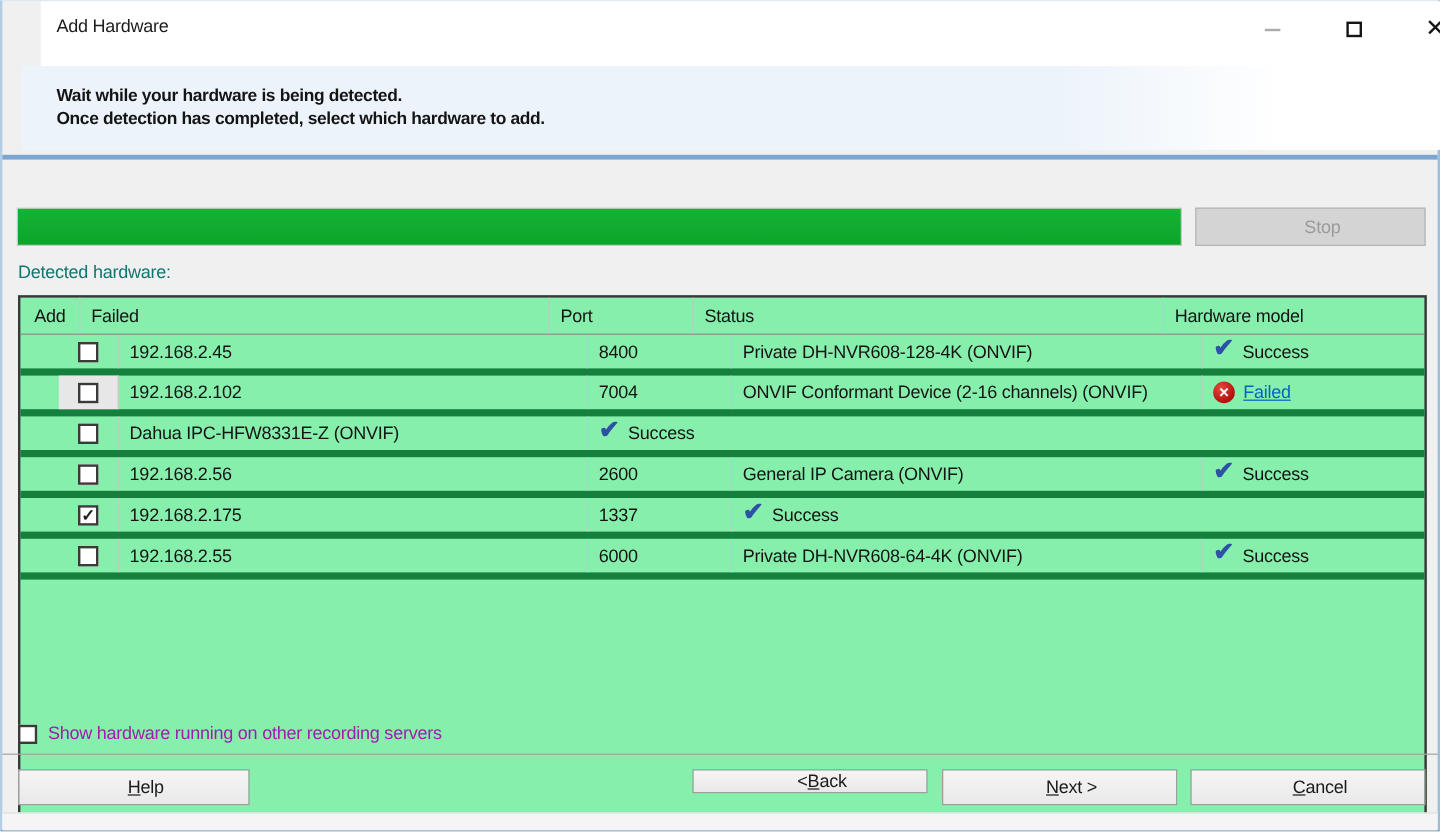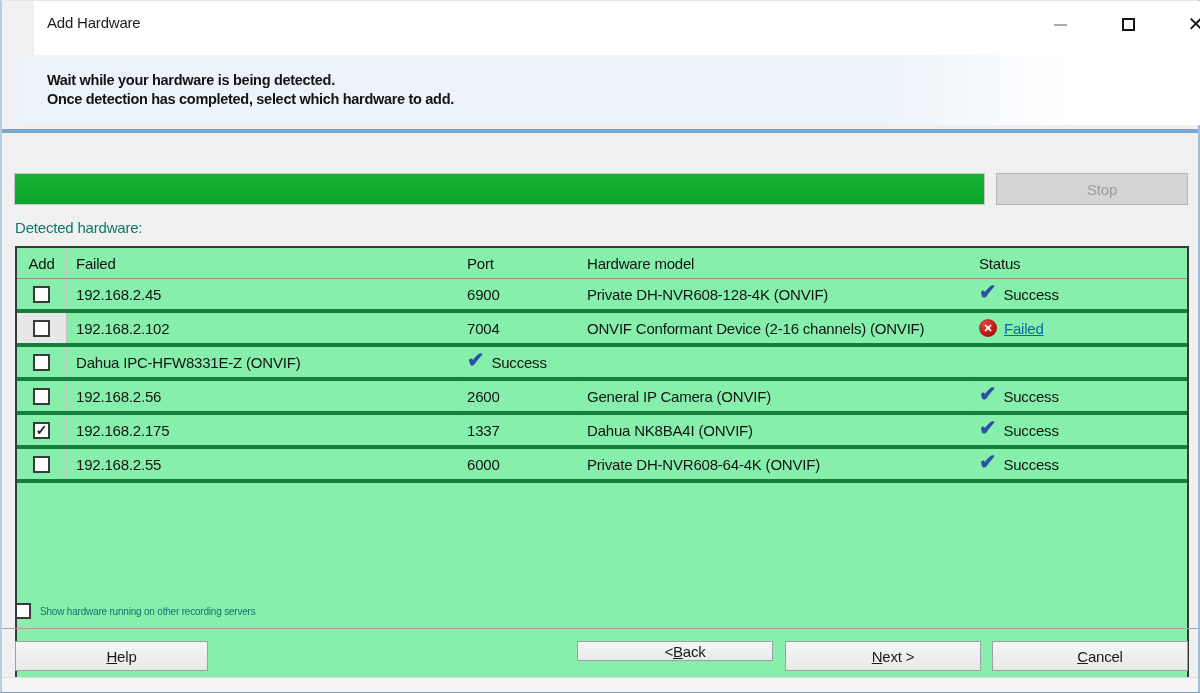--- a/index.html
+++ b/index.html
@@ -53,21 +53,21 @@
   
   .hw-table{
     position:absolute; left:13px; top:245px; width:1174px; height:440px;
     border:2px solid #383838; background:#86efac;
   }
   .tgrid{display:grid; grid-template-columns:50px 391px 120px 392px 1fr; align-items:stretch;}
   .thead{height:31px; border-bottom:1px solid #8c8c8c;}
   .th{font-size:15px; color:#141414; display:flex; align-items:center; padding-left:9px; letter-spacing:-0.2px; border-right:1px solid #c6c6c6;}
   .th:first-child{justify-content:center; padding-left:0;}
   .th:last-child{border-right:none;}
-  .trow{height:34px; border-bottom:4px solid #15803d;}
+  .trow{height:34px; border-bottom:6px solid #15803d;padding-left:32px;}
   .cell{display:flex; align-items:center; padding-left:9px; font-size:15px; color:#141414; letter-spacing:-0.2px; border-right:1px solid #c6c6c6; overflow:hidden; white-space:nowrap;}
   .cell:last-child{border-right:none;}
   .add-cell{justify-content:center; padding-left:0;}
   .add-cell.focused{background:#e7e7e7;}
   .checkbox{
     width:17px; height:17px; border:2px solid #3a3a3a; background:#fff;
     display:flex; align-items:center; justify-content:center;
     font-size:14px; line-height:14px; color:#1f1f1f; font-weight:700;
   }
   .checkbox .mark{visibility:hidden;}
@@ -81,21 +81,21 @@
     width:18px; height:18px; border-radius:50%;
     background:radial-gradient(circle at 35% 30%, #e24a3b, #b40f0f 70%);
     color:#fff; font-size:11px; font-weight:700;
     display:flex; align-items:center; justify-content:center; flex:0 0 auto;
   }
   .status-text.link{color:#0663c7; text-decoration:underline; cursor:pointer;}
 
   
   .other-row{position:absolute; left:13px; top:602px; display:flex; align-items:center; gap:9px;}
   .other-row .checkbox{width:16px; height:16px; border-width:2px;}
-  .other-label{font-size:10px; color:#0f766e; letter-spacing:-0.2px;}
+  .other-label{font-size:15px; color:#a21caf; letter-spacing:-0.2px;}
   .footer-divider{position:absolute; left:0; top:627px; width:100%; height:0; border-top:1px solid #a3a3a3;}
   .help-btn{position:absolute; left:13px; top:640px; width:193px; height:30px;}
   .back-btn{position:absolute; left:575px; top:640px; width:196px; height:20px;}
   .next-btn{position:absolute; left:783px; top:640px; width:196px; height:30px;}
   .cancel-btn{position:absolute; left:990px; top:640px; width:196px; height:30px;}
   .bottom-strip{position:absolute; left:0; top:676px; width:100%; height:15px; background:#f5f5f5; border-top:1px solid #dcdcdc;}
 </style>
 </head>
 <body>
 
@@ -131,32 +131,32 @@
     <span>Stop</span>
   </div>
 
   <div class="detected-label">Detected hardware:</div>
 
   <div class="hw-table">
     <div class="tgrid thead">
       <div class="th">Add</div>
       <div class="th">Failed</div>
       <div class="th">Port</div>
+      <div class="th">Status</div>
       <div class="th">Hardware model</div>
-      <div class="th">Status</div>
     </div>
     <div id="table-body">
     <div class="tgrid trow">
       <div class="cell add-cell">
         <span class="checkbox">
               <span class="mark">✓</span>
             </span>
       </div>
       <div class="cell">192.168.2.45</div>
-      <div class="cell">6900</div>
+      <div class="cell">8400</div>
       <div class="cell">Private DH-NVR608-128-4K (ONVIF)</div>
       <div class="cell status-cell">
         <span class="status-icon success">✔</span>
         <span class="status-text">Success</span>
       </div>
     </div>
 
     <div class="tgrid trow">
       <div class="cell add-cell focused">
         <span class="checkbox">
@@ -201,21 +201,20 @@
     </div>
 
     <div class="tgrid trow">
       <div class="cell add-cell">
         <span class="checkbox checked">
               <span class="mark">✓</span>
             </span>
       </div>
       <div class="cell">192.168.2.175</div>
       <div class="cell">1337</div>
-      <div class="cell">Dahua NK8BA4I (ONVIF)</div>
       <div class="cell status-cell">
         <span class="status-icon success">✔</span>
         <span class="status-text">Success</span>
       </div>
     </div>
 
     <div class="tgrid trow">
       <div class="cell add-cell">
         <span class="checkbox">
               <span class="mark">✓</span>

